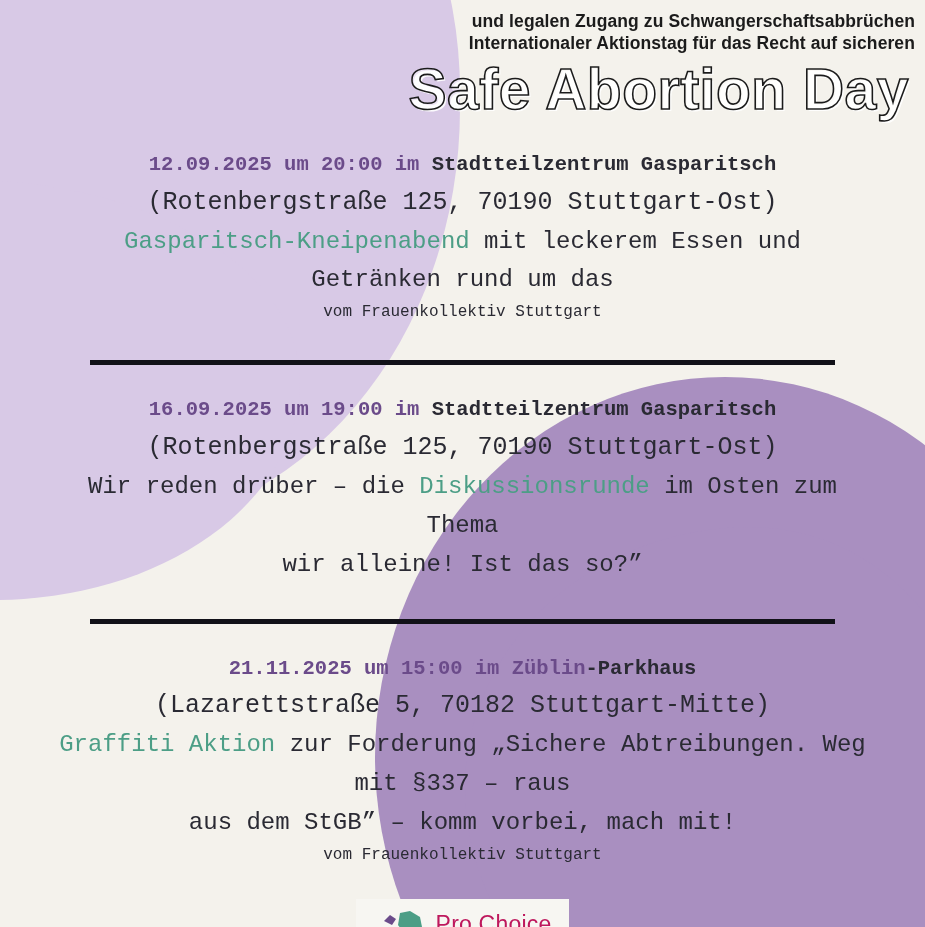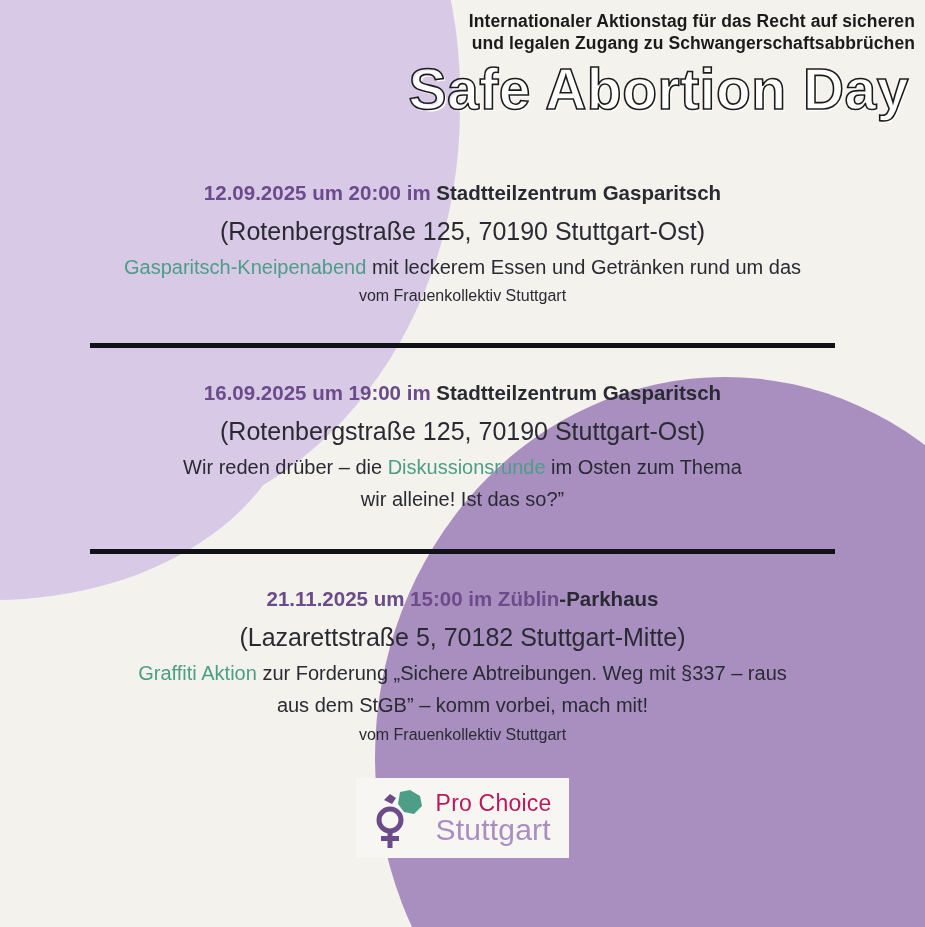--- a/index.html
+++ b/index.html
@@ -93,22 +93,23 @@
     -webkit-text-stroke: 1.6px #1b1b1b;
     text-shadow:
        2px 2px 0 rgba(255,255,255,0.9),
       -0.5px -0.5px 0 rgba(255,255,255,0.5);
     padding-right: 6px;
     white-space: nowrap;
   }
 
   
   .events {
-    margin-top: 60px;
+    margin-top: 32px;
     text-align: center;
+    font-family: Liberation Mono, monospace;
   }
   .event {
     text-align: center;
     padding: 0 55px;
   }
   .event-headline {
     font-size: 20.5px;
     font-weight: bold;
     color: #6b4b8a;
     line-height: 1.45;
@@ -116,21 +117,21 @@
   }
   .event-headline .dark {
     color: #2a2a33;
   }
   .event-address {
     font-size: 25px;
     color: #2a2a33;
     line-height: 1.6;
   }
   .event-desc {
-    font-size: 20px;
+    font-size: 24px;
     color: #2a2a33;
     line-height: 1.62;
     margin-top: 0;
   }
   .event-desc .highlight {
     color: #4c9e86;
   }
   .event-org {
     font-size: 16px;
     color: #2a2a33;
@@ -185,22 +186,22 @@
 <div class="poster">
 
   <div class="blob-top-left"></div>
   <div class="blob-top-left-2"></div>
   <div class="blob-bottom-right"></div>
   <div class="blob-bottom-right-2"></div>
 
   <div class="content">
 
     <div class="header">
+      <div class="header-line">und legalen Zugang zu Schwangerschaftsabbrüchen</div>
       <div class="header-line">Internationaler Aktionstag für das Recht auf sicheren</div>
-      <div class="header-line">und legalen Zugang zu Schwangerschaftsabbrüchen</div>
       <div class="header-title">Safe Abortion Day</div>
     </div>
 
     <div class="events">
 
       <div class="event">
         <div class="event-headline">
           <span>12.09.2025 um 20:00 im </span><span class="dark">Stadtteilzentrum Gasparitsch</span>
         </div>
         <div class="event-address">(Rotenbergstraße 125, 70190 Stuttgart-Ost)</div>

